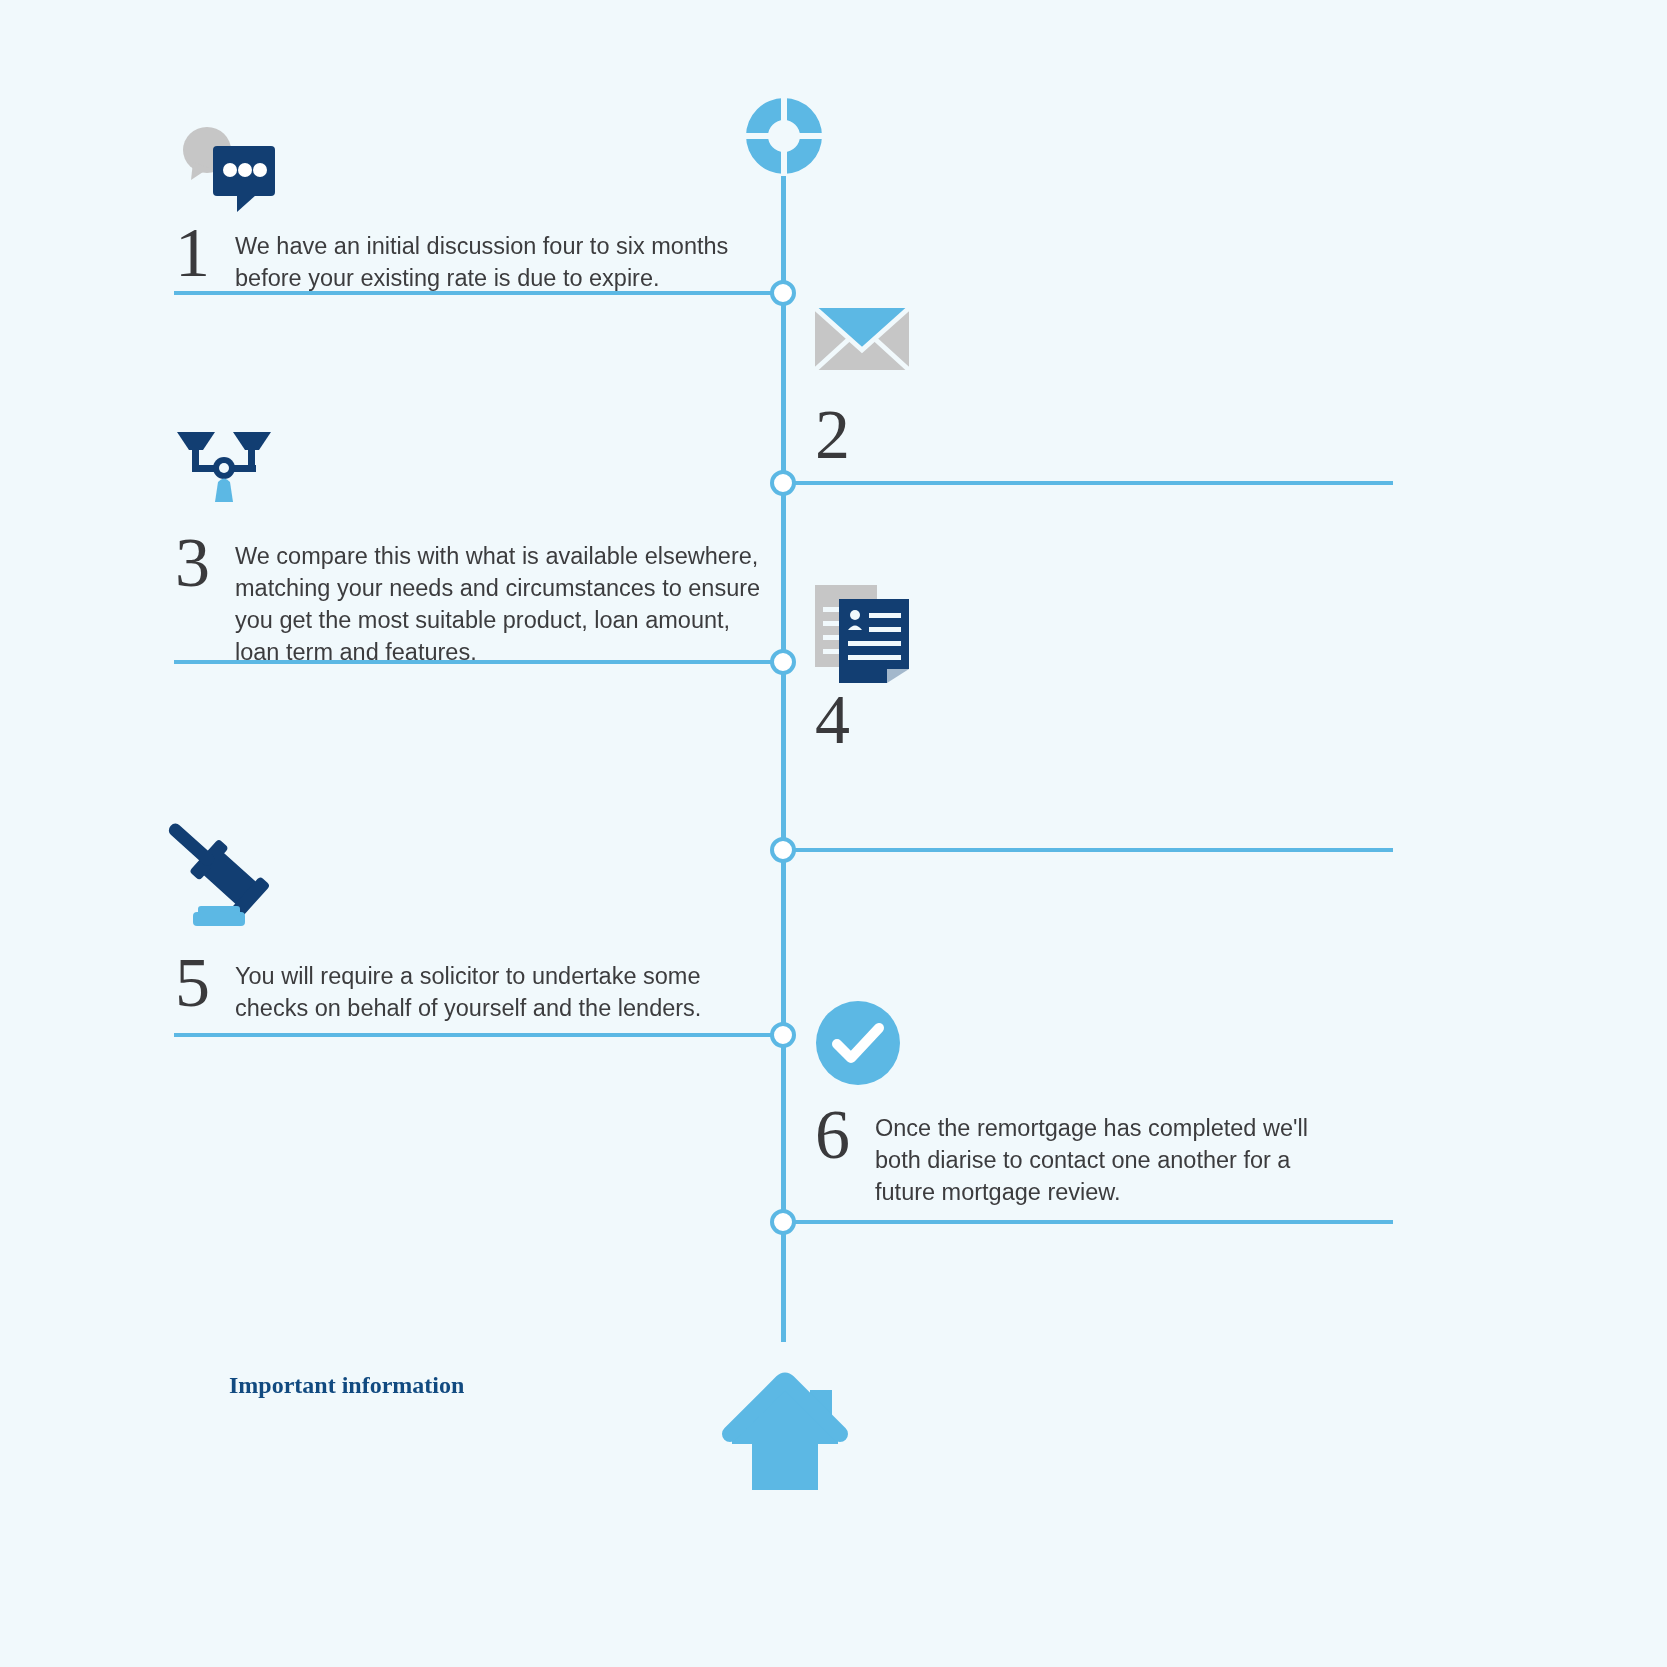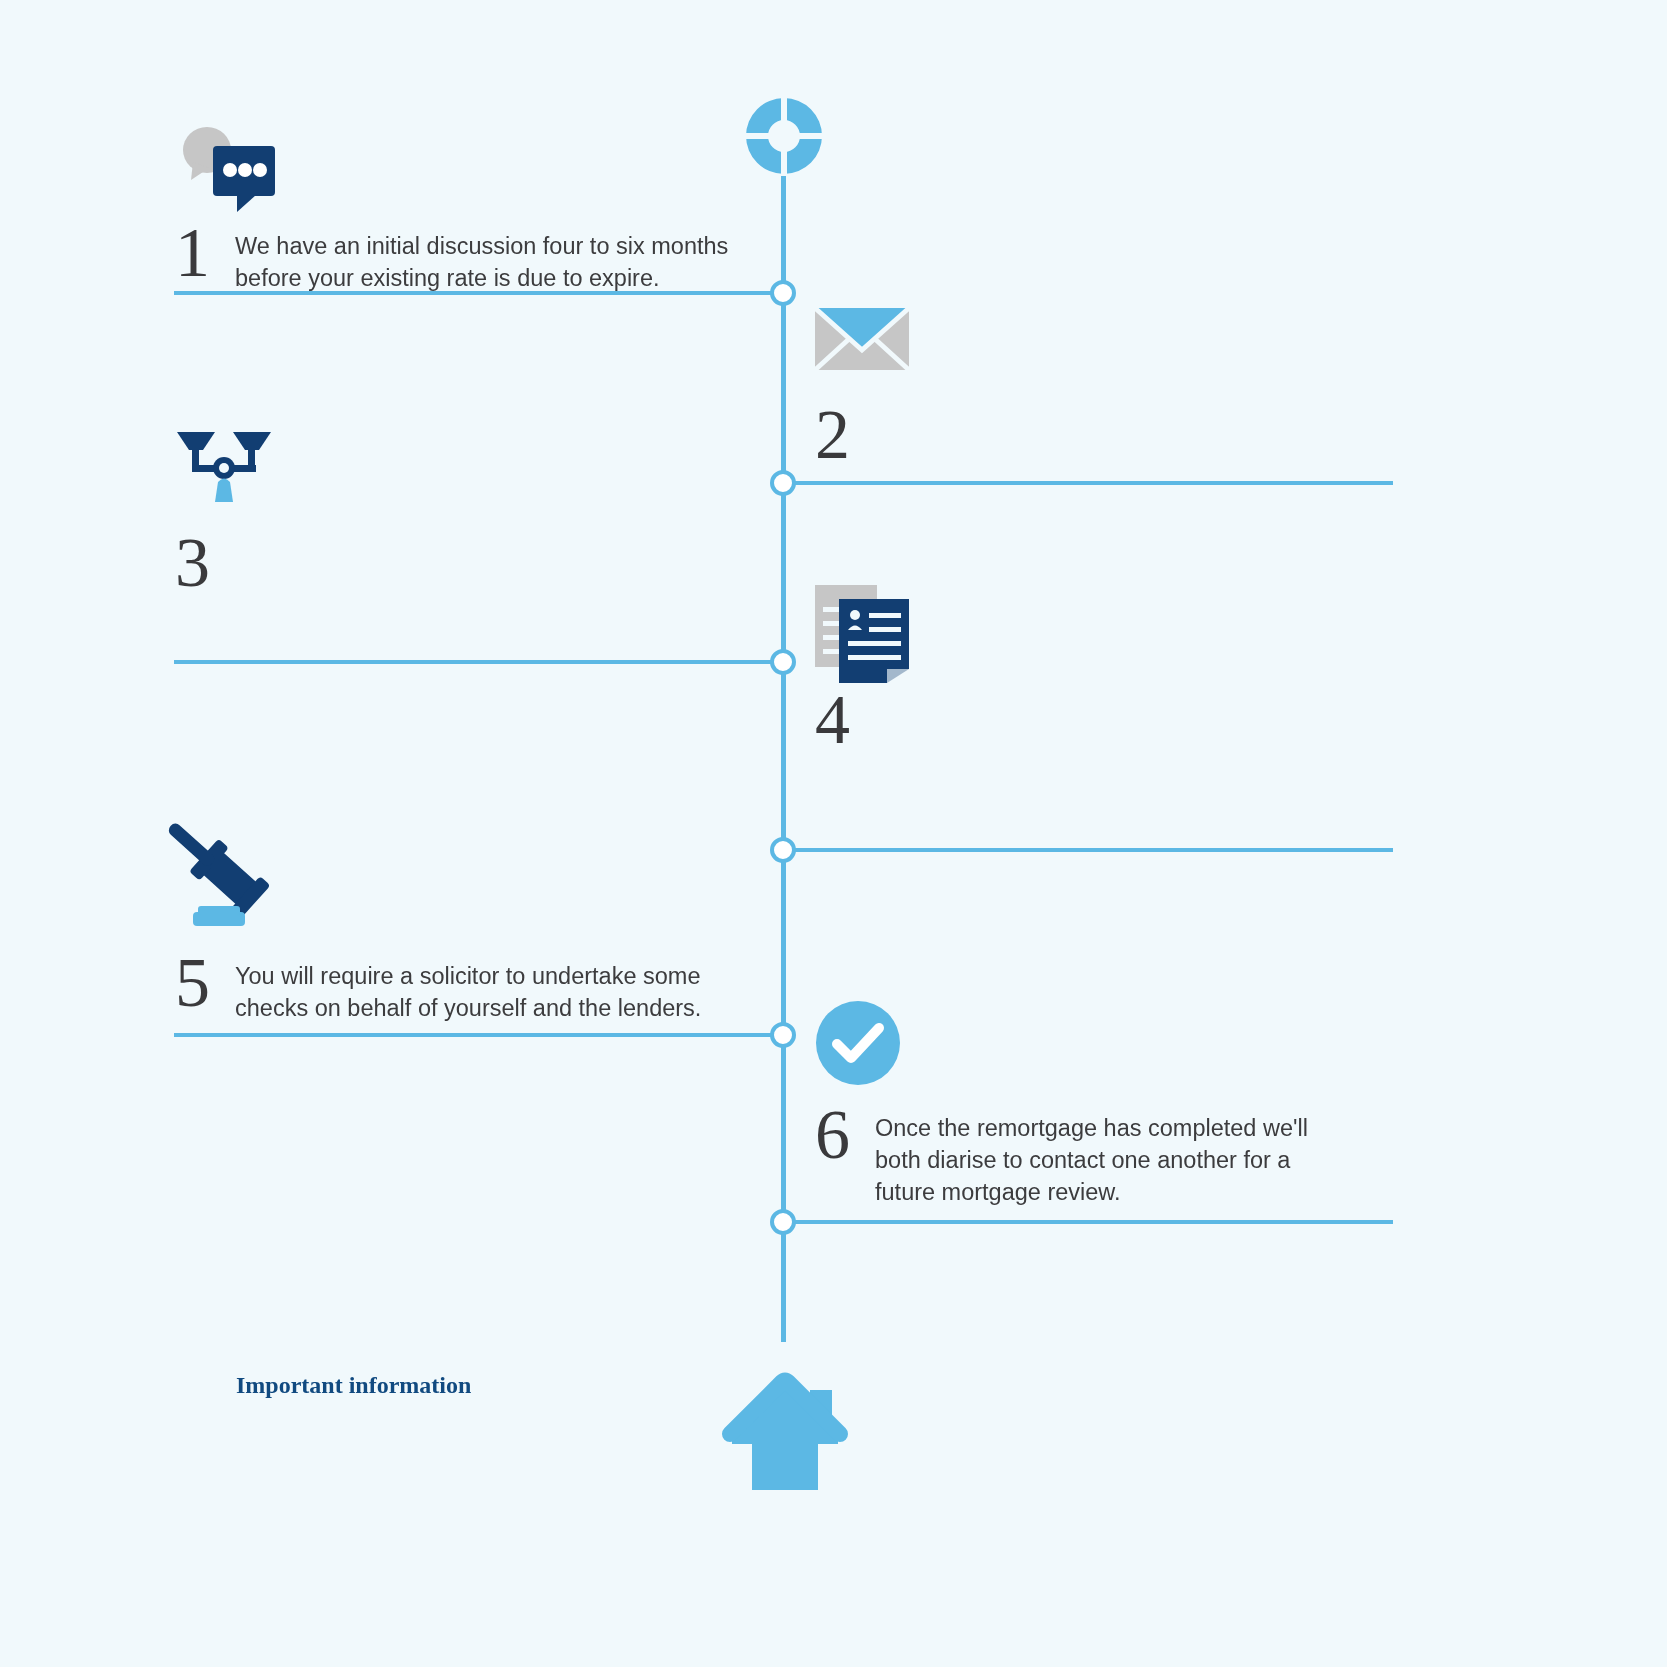--- a/index.html
+++ b/index.html
@@ -66,21 +66,21 @@
     font-size: 23.5px;
     line-height: 32px;
     color: #3c3c3e;
     padding-top: 6px;
     white-space: pre-line;
   }
 
   
   .note {
     position: absolute;
-    left: 236px;
+    left: 229px;
     top: 1368px;
     width: 470px;
   }
   .note-title {
     font-family: "Liberation Serif", serif;
     font-weight: bold;
     font-size: 24px;
     line-height: 34px;
     color: #114a80;
   }
@@ -175,20 +175,24 @@
         <rect x="17" y="22" width="7" height="20" fill="#123e72"></rect>
         <rect x="73" y="22" width="7" height="20" fill="#123e72"></rect>
         <rect x="17" y="37" width="64" height="7" fill="#123e72"></rect>
         <circle cx="49" cy="40" r="11" fill="#123e72"></circle>
         <circle cx="49" cy="40" r="5" fill="#f1f9fc"></circle>
         <path d="M40 74 L43 54 Q49 47 55 54 L58 74 Z" fill="#5cb8e4"></path>
       </svg>
     </div>
     <div class="step-body">
       <div class="step-num">3</div>
+      <div class="step-text">We compare this with what is available elsewhere,
+matching your needs and circumstances to ensure
+you get the most suitable product, loan amount,
+loan term and features.</div>
     </div>
   </div>
 
   <div class="step" style="left:815px;top:585px;width:600px;">
     <div class="step-icon">
       <svg width="106" height="98" viewBox="0 0 106 98">
         <rect x="0" y="0" width="62" height="82" fill="#c6c6c6"></rect>
         <rect x="8" y="22" width="30" height="5" fill="#f1f9fc"></rect>
         <rect x="8" y="36" width="30" height="5" fill="#f1f9fc"></rect>
         <rect x="8" y="50" width="30" height="5" fill="#f1f9fc"></rect>

